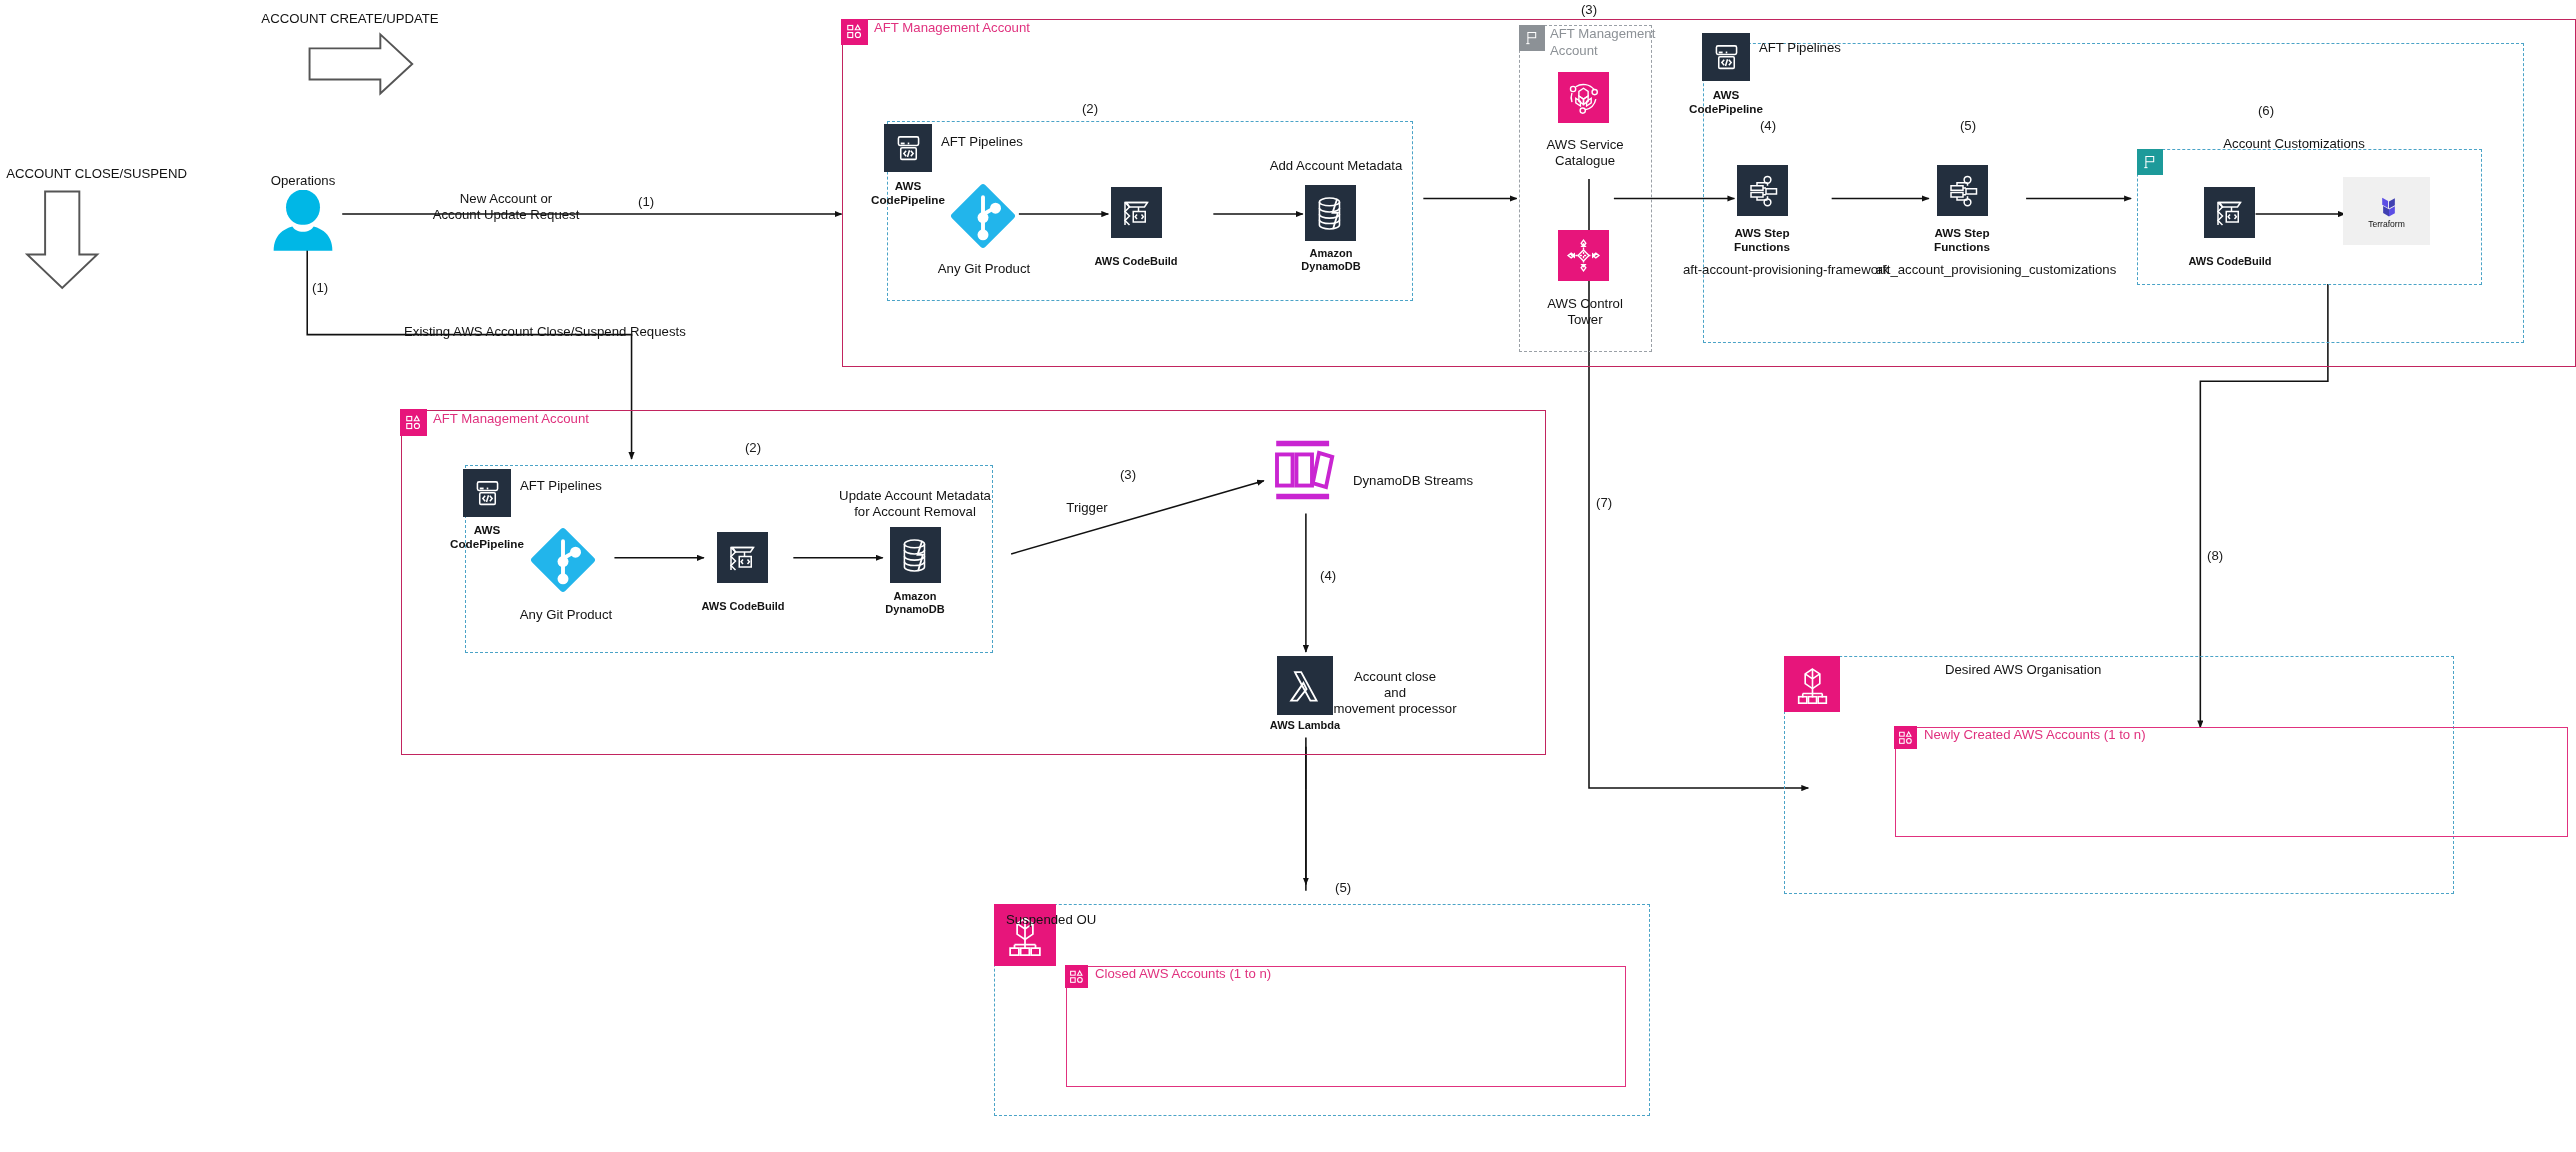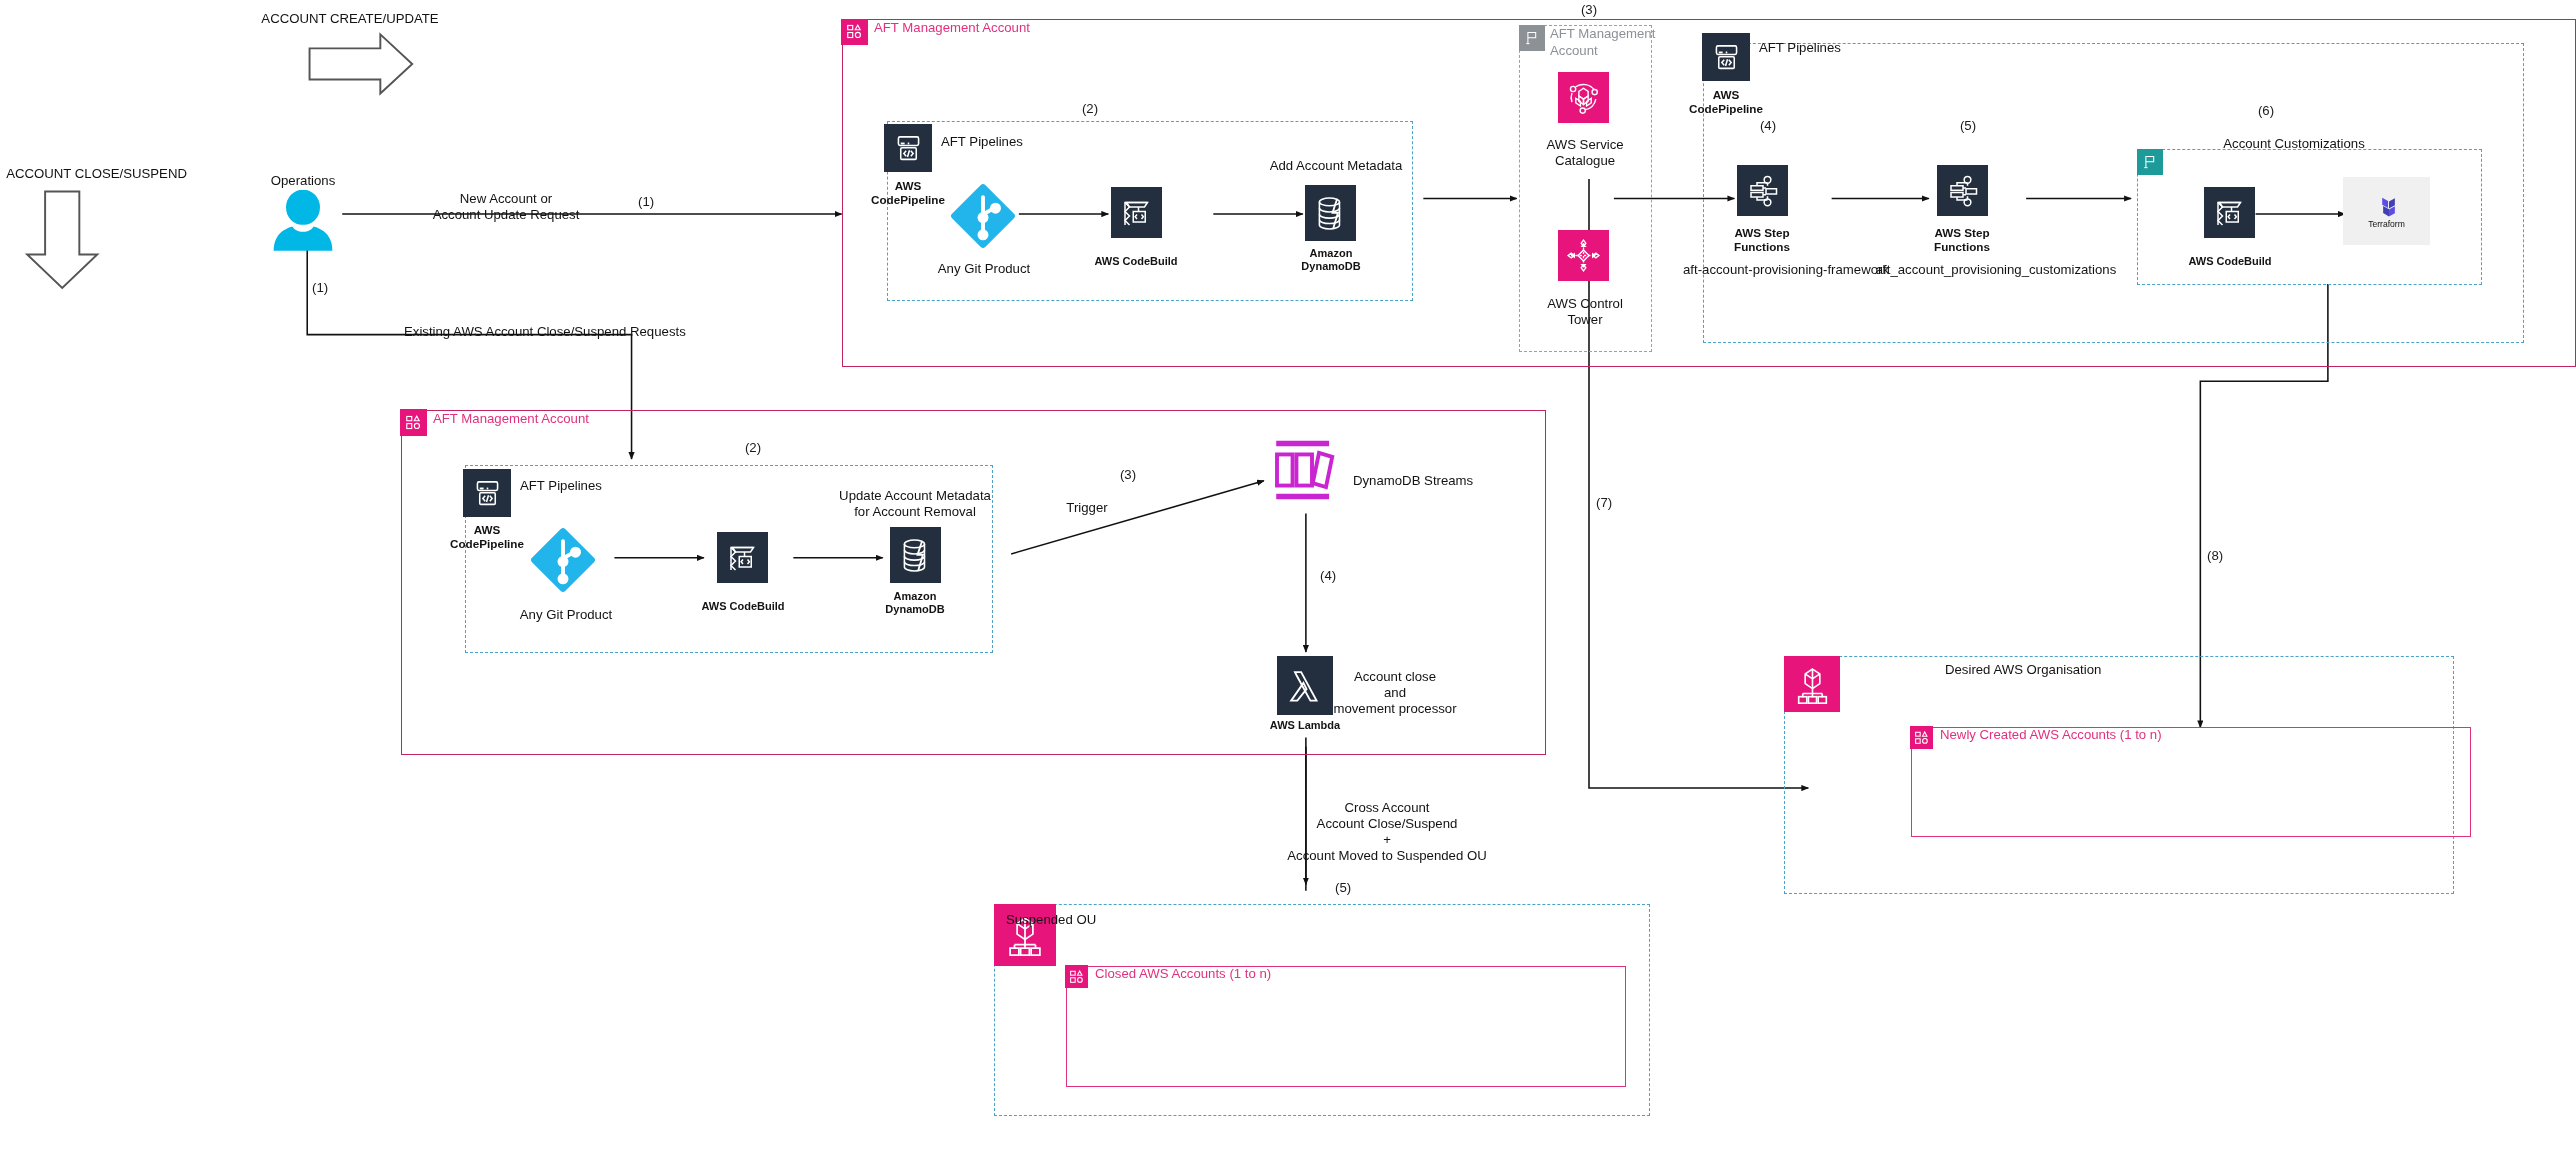--- a/index.html
+++ b/index.html
@@ -455,40 +455,36 @@
     <svg width="36" height="40" viewBox="0 0 46 52" fill="none" stroke="#fff" stroke-width="2.4">
       <path d="M10 8 L18 8 L38 45 L30 45 L12 12 Z"></path>
       <path d="M21 22 L25 30 L13 45 L5 45 Z"></path>
     </svg>
   </div>
   <div class="txt c bold xs" style="left:1305px; top:719px;">AWS Lambda</div>
   <div class="txt c" style="left:1395px; top:669px;">Account close
 and
 movement processor</div>
 
-  <div class="txt c" style="left:1387px; top:800px;">Cross Account
-Account Close/Suspend
-+
-Account Moved to Suspended OU</div>
   <div class="txt step-num" style="left:1335px; top:880px;">(5)</div>
 
   <div class="dash-box fine" style="left:1784px; top:656px; width:670px; height:238px;"></div>
   <div class="grp-tag pink" style="left:1784px; top:656px; width:56px; height:56px;">
     <svg width="39" height="39" viewBox="0 0 48 48" fill="none" stroke="#fff" stroke-width="2">
       <path d="M24 5 L33 11 L33 23 L24 29 L15 23 L15 11 Z"></path>
       <path d="M24 5 L24 29 M15 11 L24 17 L33 11"></path>
       <path d="M24 29 L24 35 M12 35 L36 35 M12 35 L12 40 M24 35 L24 40 M36 35 L36 40"></path>
       <rect x="7" y="39" width="10" height="8"></rect>
       <rect x="19" y="39" width="10" height="8"></rect>
       <rect x="31" y="39" width="10" height="8"></rect>
     </svg>
   </div>
   <div class="txt" style="left:1945px; top:662px;">Desired AWS Organisation</div>
 
-  <div class="acct-box" style="left:1895px; top:727px; width:560px; height:110px; border-color:#e0317e;margin-left:16px;">
+  <div class="acct-box" style="left:1895px; top:727px; width:673px; height:110px; border-color:#e0317e;">
     <div class="acct-tag" style="width:23px; height:23px;">
       <svg width="15.6" height="15.6" viewBox="0 0 24 24" fill="none" stroke="#fff" stroke-width="1.6">
         <rect x="2.5" y="3.5" width="7" height="6"></rect>
         <path d="M16.5 3 L20 9.5 L13 9.5 Z"></path>
         <rect x="2.5" y="13.5" width="7" height="7"></rect>
         <circle cx="16.8" cy="16.8" r="3.6"></circle>
       </svg>
     </div>
     <div class="acct-label" style="left:28px; top:-0.8px;">Newly Created AWS Accounts (1 to n)</div>
   </div>

